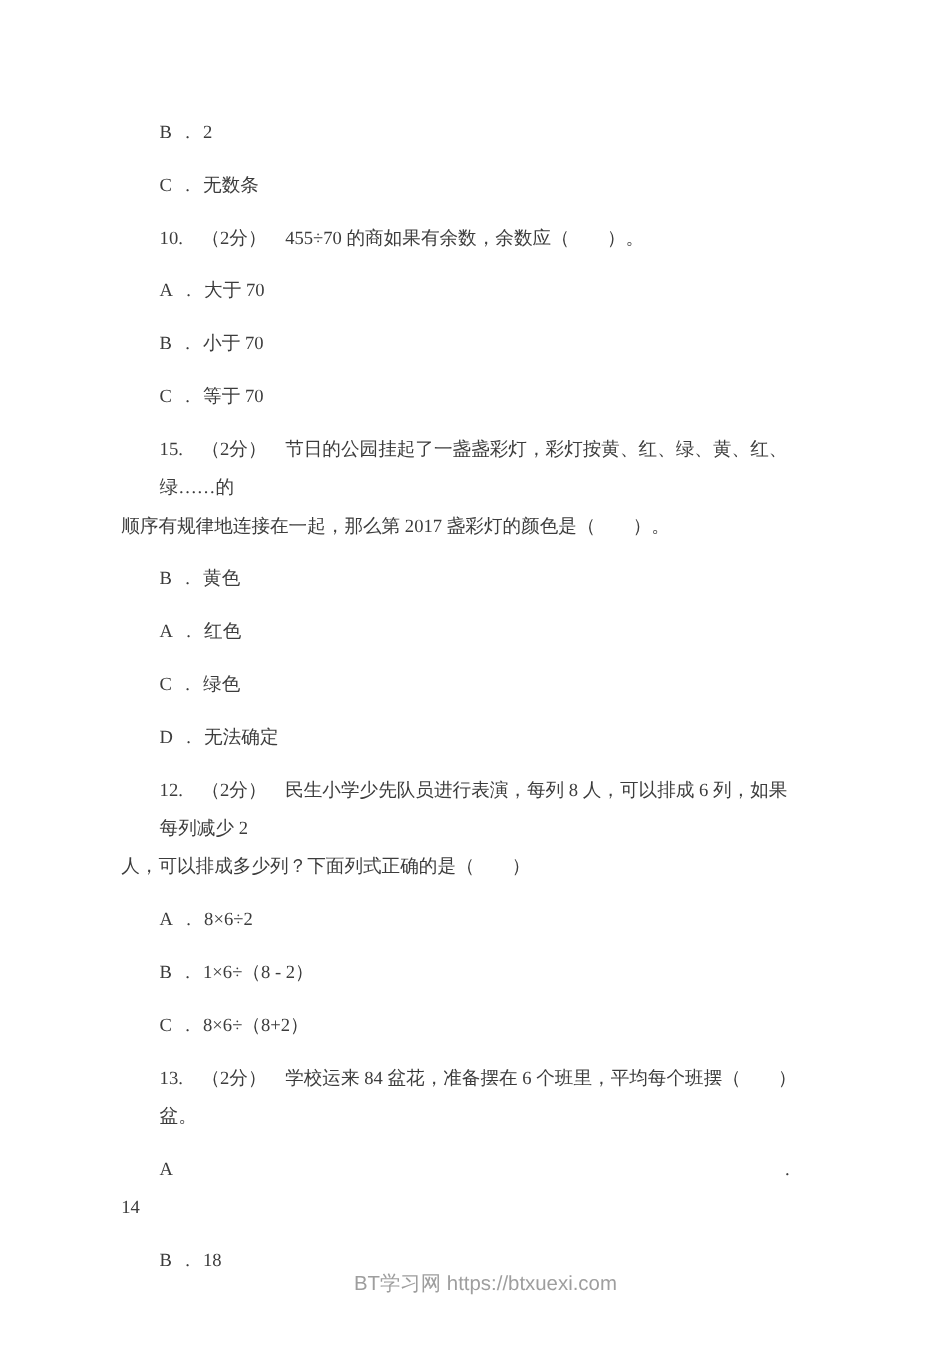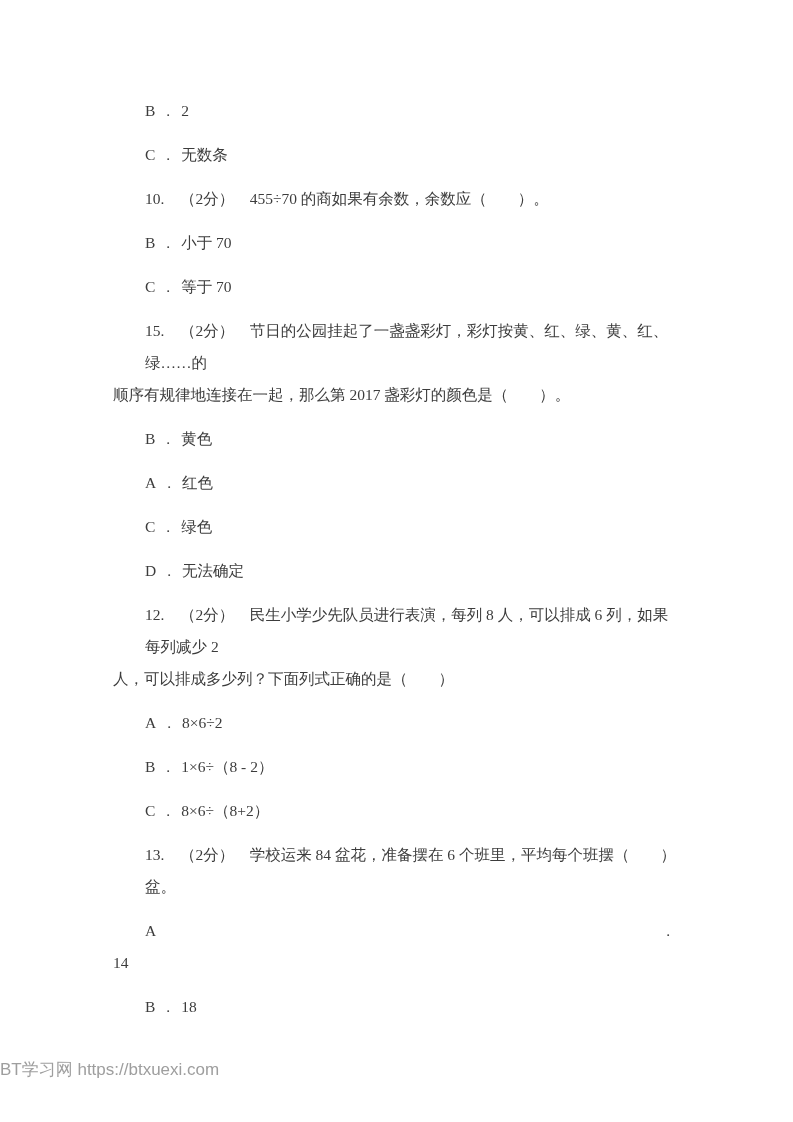--- a/index.html
+++ b/index.html
@@ -8,60 +8,61 @@
     width: 793px;
     height: 1122px;
     background: #ffffff;
     overflow: hidden;
     font-family: "Liberation Serif", "DejaVu Serif", serif;
     font-size: 15.5px;
     color: #3c3c3c;
   }
   .content {
     position: absolute;
-    left: 113px;
+    left: 101px;
     top: 95px;
     width: 567px;
   }
   .content p {
     margin: 0 0 12px 0;
     line-height: 32px;
     white-space: pre-wrap;
   }
   .opt { padding-left: 32px; }
   .opt-dot { margin: 0 11px; }
   .q .ln { display: block; }
   .q .indent, p.indent { padding-left: 32px; }
   .awrap { margin-bottom: 50px; }
   .awrap .row { display: flex; padding-left: 32px; }
   .awrap .dot-end { margin-left: auto; padding-right: 10px; }
   .awrap .wrap-val { display: block; }
   .footer {
     position: absolute;
-    left: 0;
+    left: 16px;
     right: 0;
     top: 1058px;
-    text-align: left;
+    text-align: center;
     font-family: "Liberation Sans", "DejaVu Sans", sans-serif;
     font-size: 17px;
     color: #9e9e9e;
   }
 </style>
 </head>
 <body>
 
 <div class="page">
   <div class="content">
 
     <p class="opt"><span>B</span><span class="opt-dot">.</span><span>2</span></p>
 
     <p class="opt"><span>C</span><span class="opt-dot">.</span><span>无数条</span></p>
 
     <p class="q"><span class="ln indent">10.　（2分）　455÷70 的商如果有余数，余数应（　　）。</span></p>
 
+    <p class="opt"><span>A</span><span class="opt-dot">.</span><span>大于 70</span></p>
 
     <p class="opt"><span>B</span><span class="opt-dot">.</span><span>小于 70</span></p>
 
     <p class="opt"><span>C</span><span class="opt-dot">.</span><span>等于 70</span></p>
 
     <p class="q"><span class="ln indent">15.　（2分）　节日的公园挂起了一盏盏彩灯，彩灯按黄、红、绿、黄、红、绿……的</span><span class="ln">顺序有规律地连接在一起，那么第 2017 盏彩灯的颜色是（　　）。</span></p>
 
     <p class="opt"><span>B</span><span class="opt-dot">.</span><span>黄色</span></p>
 
     <p class="opt"><span>A</span><span class="opt-dot">.</span><span>红色</span></p>

